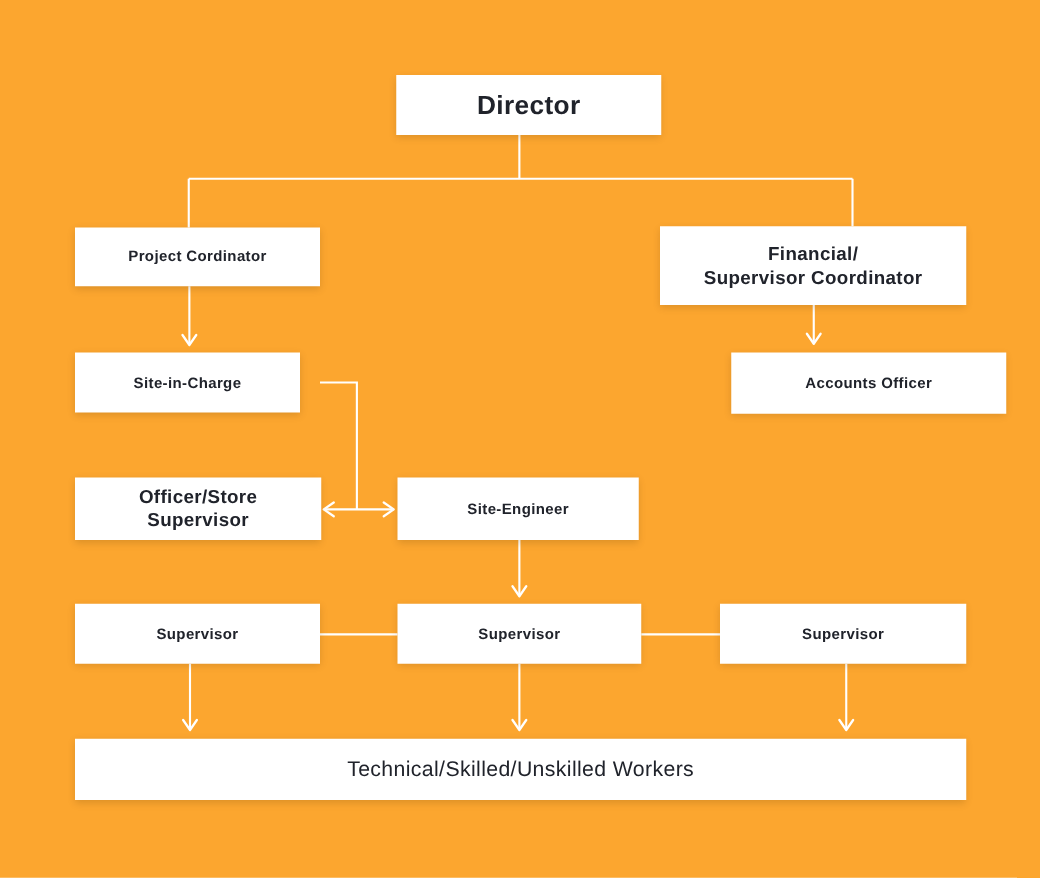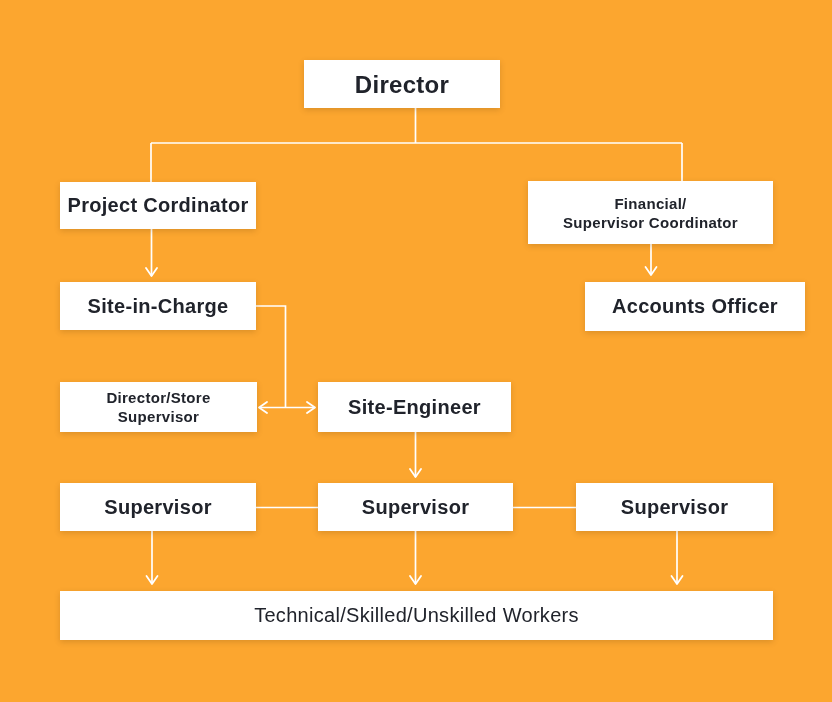--- a/index.html
+++ b/index.html
@@ -22,39 +22,39 @@
   }
   .node {
     position: absolute;
     background: #FFFFFF;
     color: #20232B;
     display: flex;
     flex-direction: column;
     align-items: center;
     justify-content: center;
     text-align: center;
-    font-size: 20px;
+    font-size: 12px;
     font-weight: 600;
     letter-spacing: 0.3px;
     line-height: 19px;
     box-shadow: 0 2px 6px rgba(70, 45, 0, 0.18);
     box-sizing: border-box;
     z-index: 2;
   }
-  .n-director   { left: 304px; top: 60px;  width: 196px; height: 48px; font-size: 24px; }
+  .n-director   { left: 317px; top: 60px;  width: 212px; height: 48px; font-size: 21px; }
   .n-project    { left: 60px;  top: 182px; width: 196px; height: 47px; }
   .n-financial  { left: 528px; top: 181px; width: 245px; height: 63px; font-size: 15px; }
-  .n-sic        { left: 60px;  top: 282px; width: 196px; height: 48px; }
+  .n-sic        { left: 60px;  top: 282px; width: 180px; height: 48px; }
   .n-accounts   { left: 553px; top: 282px; width: 220px; height: 49px; margin-left: 32px; }
   .n-material   { left: 60px;  top: 382px; width: 197px; height: 50px; font-size: 15px; }
   .n-engineer   { left: 318px; top: 382px; width: 193px; height: 50px; }
   .n-sup-left   { left: 60px;  top: 483px; width: 196px; height: 48px; }
   .n-sup-mid    { left: 318px; top: 483px; width: 195px; height: 48px; }
   .n-sup-right  { left: 576px; top: 483px; width: 197px; height: 48px; }
-  .n-workers    { left: 60px;  top: 591px; width: 713px; height: 49px; font-weight: 500; font-size: 20px; }
+  .n-workers    { left: 60px;  top: 591px; width: 713px; height: 49px; font-weight: 500; font-size: 17px; }
 </style>
 </head>
 <body>
 
 <div class="canvas">
 
   <svg class="connectors" width="832" height="702" viewBox="0 0 832 702">
     <defs>
       <marker id="arw" viewBox="-10 -7 12 14" refX="0" refY="0" markerWidth="12" markerHeight="14" markerUnits="userSpaceOnUse" orient="auto-start-reverse">
         <path d="M-8,-5.5 L0,0 L-8,5.5" fill="none" stroke="#FFFFFF" stroke-width="1.8" stroke-linecap="round" stroke-linejoin="round"></path>
@@ -101,21 +101,21 @@
 
   <div class="node n-sic">
     <span>Site-in-Charge</span>
   </div>
 
   <div class="node n-accounts">
     <span>Accounts Officer</span>
   </div>
 
   <div class="node n-material">
-    <span>Director/Store</span>
+    <span>Officer/Store</span>
     <span>Supervisor</span>
   </div>
 
   <div class="node n-engineer">
     <span>Site-Engineer</span>
   </div>
 
   <div class="node n-sup-left">
     <span>Supervisor</span>
   </div>

